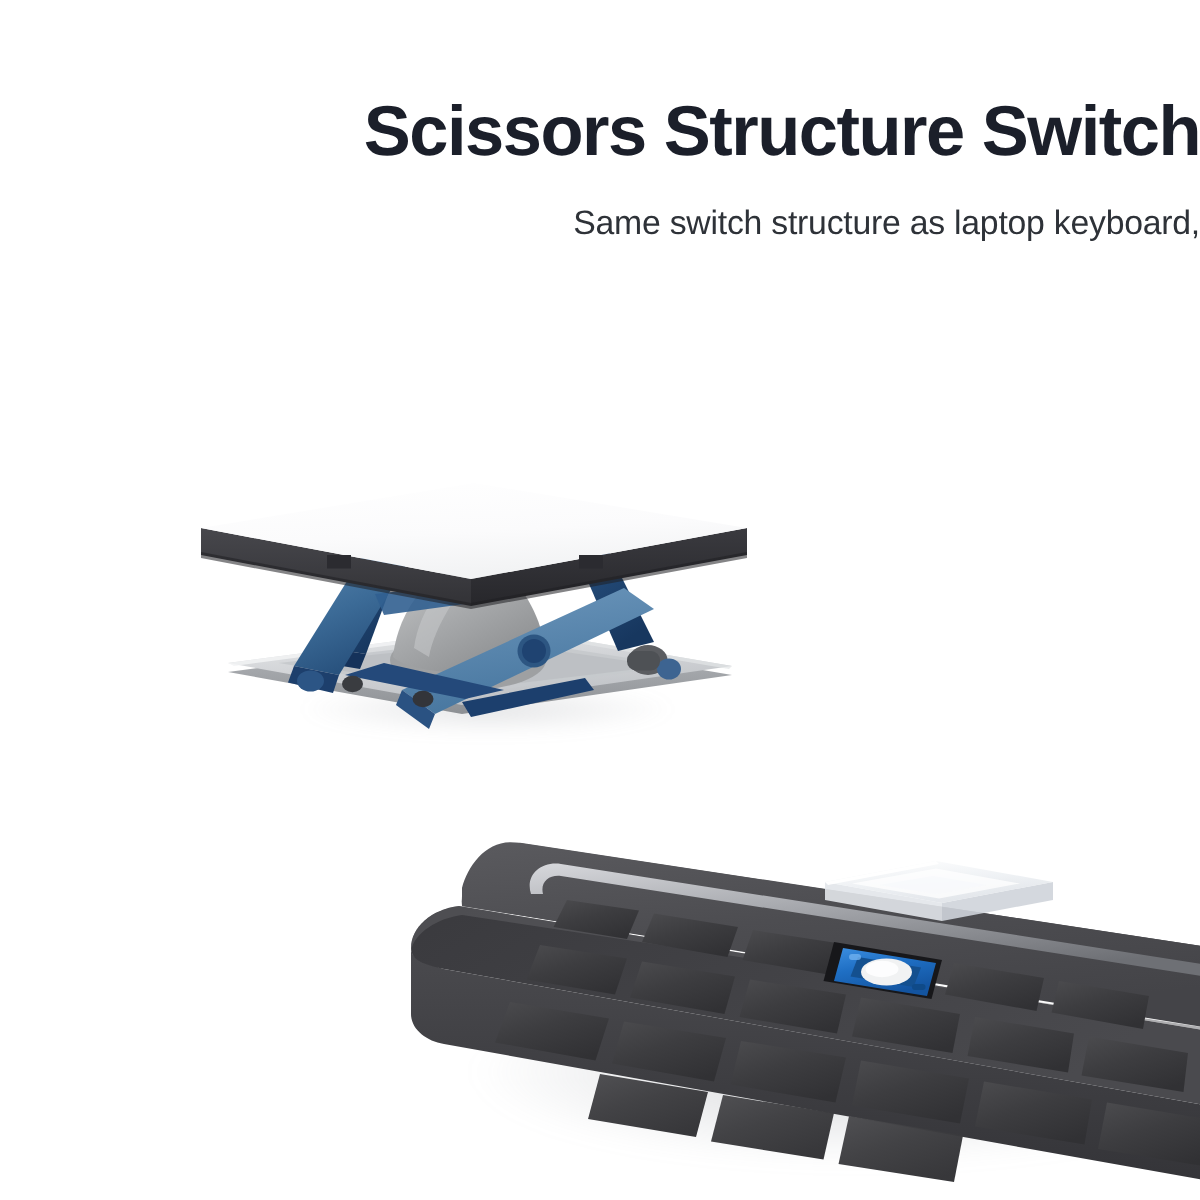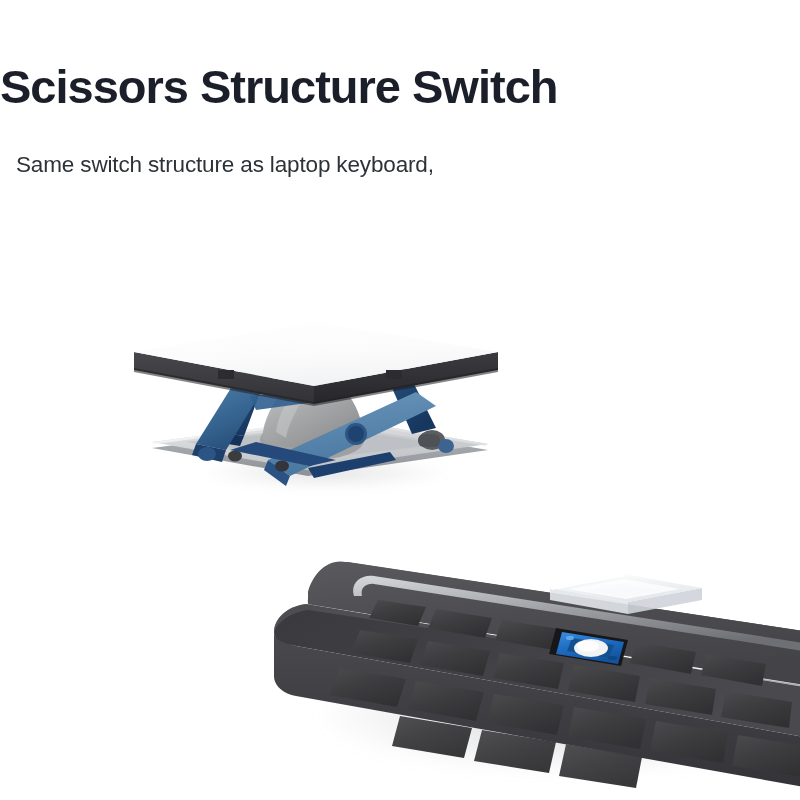--- a/index.html
+++ b/index.html
@@ -8,35 +8,35 @@
     background:#ffffff;
     font-family:"Liberation Sans", sans-serif;
     overflow:hidden;
     position:relative;
   }
 
   
   .text-block{
     position:absolute;
     left:0;top:0;width:800px;
-    text-align:left;
+    text-align:right;
     z-index:40;
   }
   .headline{
     margin:0;
     padding-top:60px;
     font-size:47px;
     font-weight:bold;
     letter-spacing:-1.0px;
     color:#1b1f2a;
     line-height:1.14;
     font-family:"Liberation Sans", sans-serif;
   }
   .subline{
-    margin:16px;
+    margin:0;
     padding-top:19px;
     font-size:22.5px;
     font-weight:400;
     color:#2e3238;
     line-height:1.42;
     letter-spacing:-0.15px;
   }
 
   
   .switch-stage{

